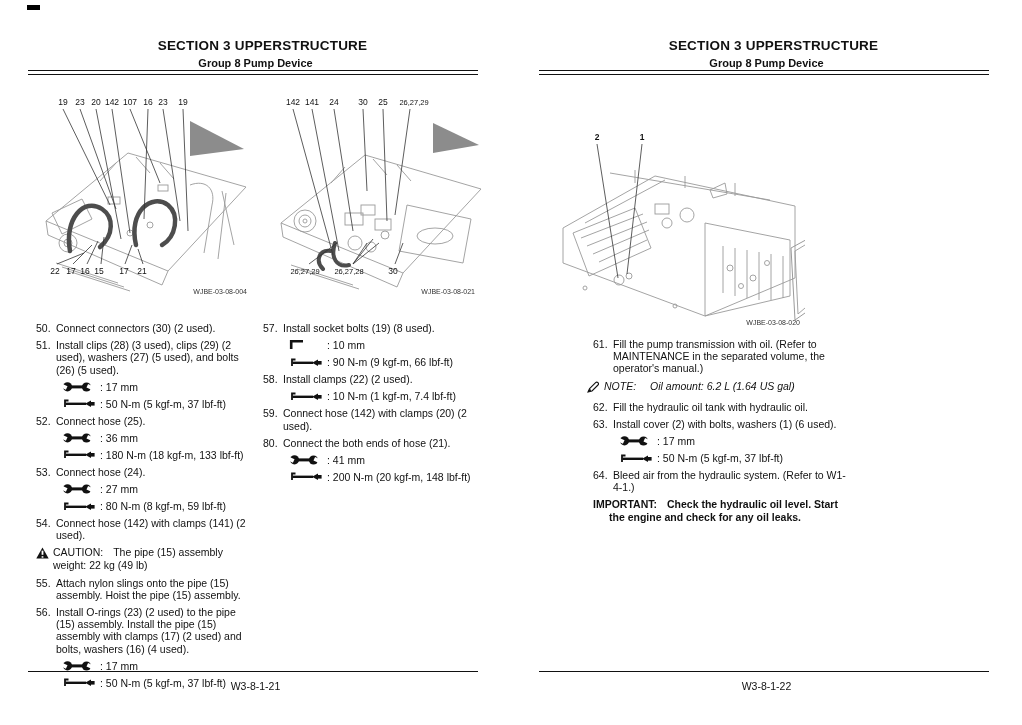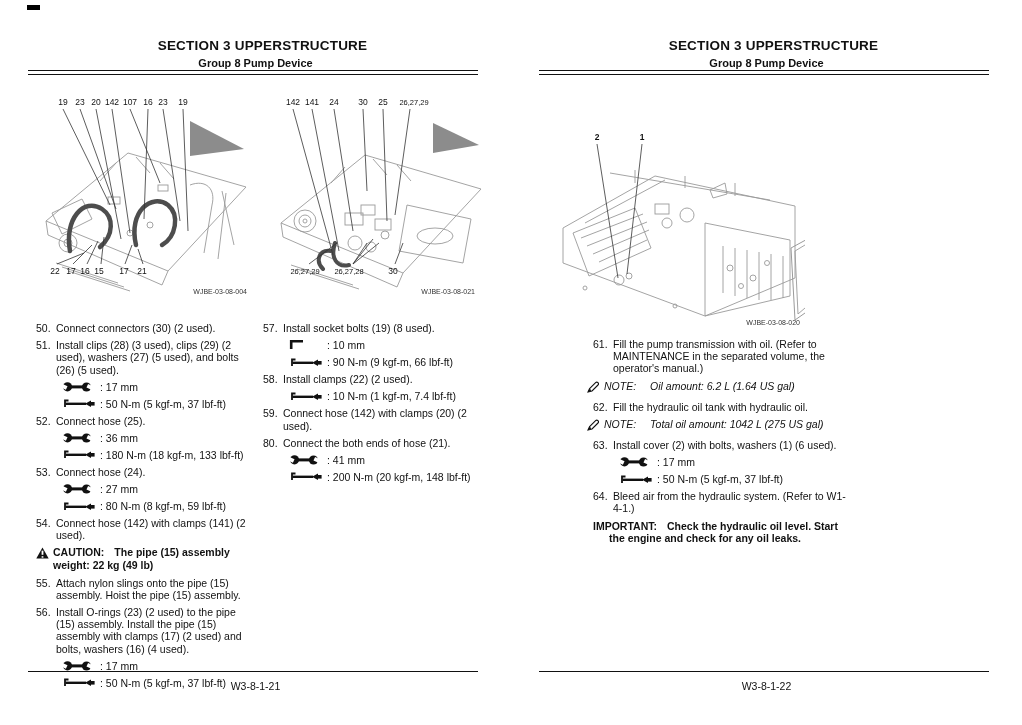--- a/index.html
+++ b/index.html
@@ -21,21 +21,21 @@
   #figC{left:44px;top:128px;}
   .col{position:absolute;font-size:10.5px;line-height:1.16;}
   #colA{left:36px;top:322px;width:218px;}
   #colB{left:263px;top:322px;width:222px;}
   #colR{left:42px;top:338px;width:255px;margin-left:40px;}
   .step{display:flex;margin-bottom:5px;}
   .step .n{flex:none;width:20px;}
   .step .t{flex:1;}
   .spec{display:flex;align-items:center;margin:5px 0 5px 26px;height:12px;}
   .spec .ic{flex:none;width:38px;display:flex;align-items:center;}
-  .caution{display:flex;font-weight:bold;margin:3px 0 6px 0;}
+  .caution{display:flex;font-weight:normal;margin:3px 0 6px 0;}
   .caution .ci{flex:none;width:17px;padding-top:1px;}
   .caution .lbl{margin-right:10px;}
   .note{display:flex;font-style:italic;margin:5px 0 6px -6px;align-items:flex-start;}
   .note .ni{flex:none;width:17px;padding-top:1px;}
   .note .nl{margin-right:14px;}
   .important{font-weight:bold;padding-left:16px;text-indent:-16px;margin-top:5px;}
   .important .il{margin-right:10px;}
   .scan-mark{position:absolute;left:27px;top:5px;width:13px;height:5px;background:#000;}
   svg text{font-family:"Liberation Sans",sans-serif;}
 </style>
@@ -416,29 +416,20 @@
             <path d="M1,11 L2.6,7.6 L8.6,1.6 A1.7,1.7 0 0 1 11,4 L5,10 Z" fill="none" stroke="#111" stroke-width="1.1"></path>
             <path d="M1,11 L2.6,7.6 L4.4,9.4 Z" fill="#111"></path>
           </svg>
       </span>
       <div><span class="nl">NOTE:</span><span>Oil amount: 6.2 L (1.64 US gal)</span></div>
     </div>
     <div class="step">
       <span class="n">62.</span>
       <span class="t">Fill the hydraulic oil tank with hydraulic oil.</span>
     </div>
-    <div class="note">
-      <span class="ni">
-        <svg width="12" height="12" viewBox="0 0 12 12">
-            <path d="M1,11 L2.6,7.6 L8.6,1.6 A1.7,1.7 0 0 1 11,4 L5,10 Z" fill="none" stroke="#111" stroke-width="1.1"></path>
-            <path d="M1,11 L2.6,7.6 L4.4,9.4 Z" fill="#111"></path>
-          </svg>
-      </span>
-      <div><span class="nl">NOTE:</span><span>Total oil amount: 1042 L (275 US gal)</span></div>
-    </div>
     <div class="step">
       <span class="n">63.</span>
       <span class="t">Install cover (2) with bolts, washers (1) (6 used).</span>
     </div>
     <div class="spec">
       <span class="ic">
         <svg width="30" height="12" viewBox="0 0 30 12">
             <circle cx="5.5" cy="5.8" r="4.6" fill="#111"></circle>
             <rect x="-1" y="3.9" width="6" height="3.8" fill="#fff" transform="rotate(25 2 5.8)"></rect>
             <circle cx="24.5" cy="6" r="4.6" fill="#111"></circle>

